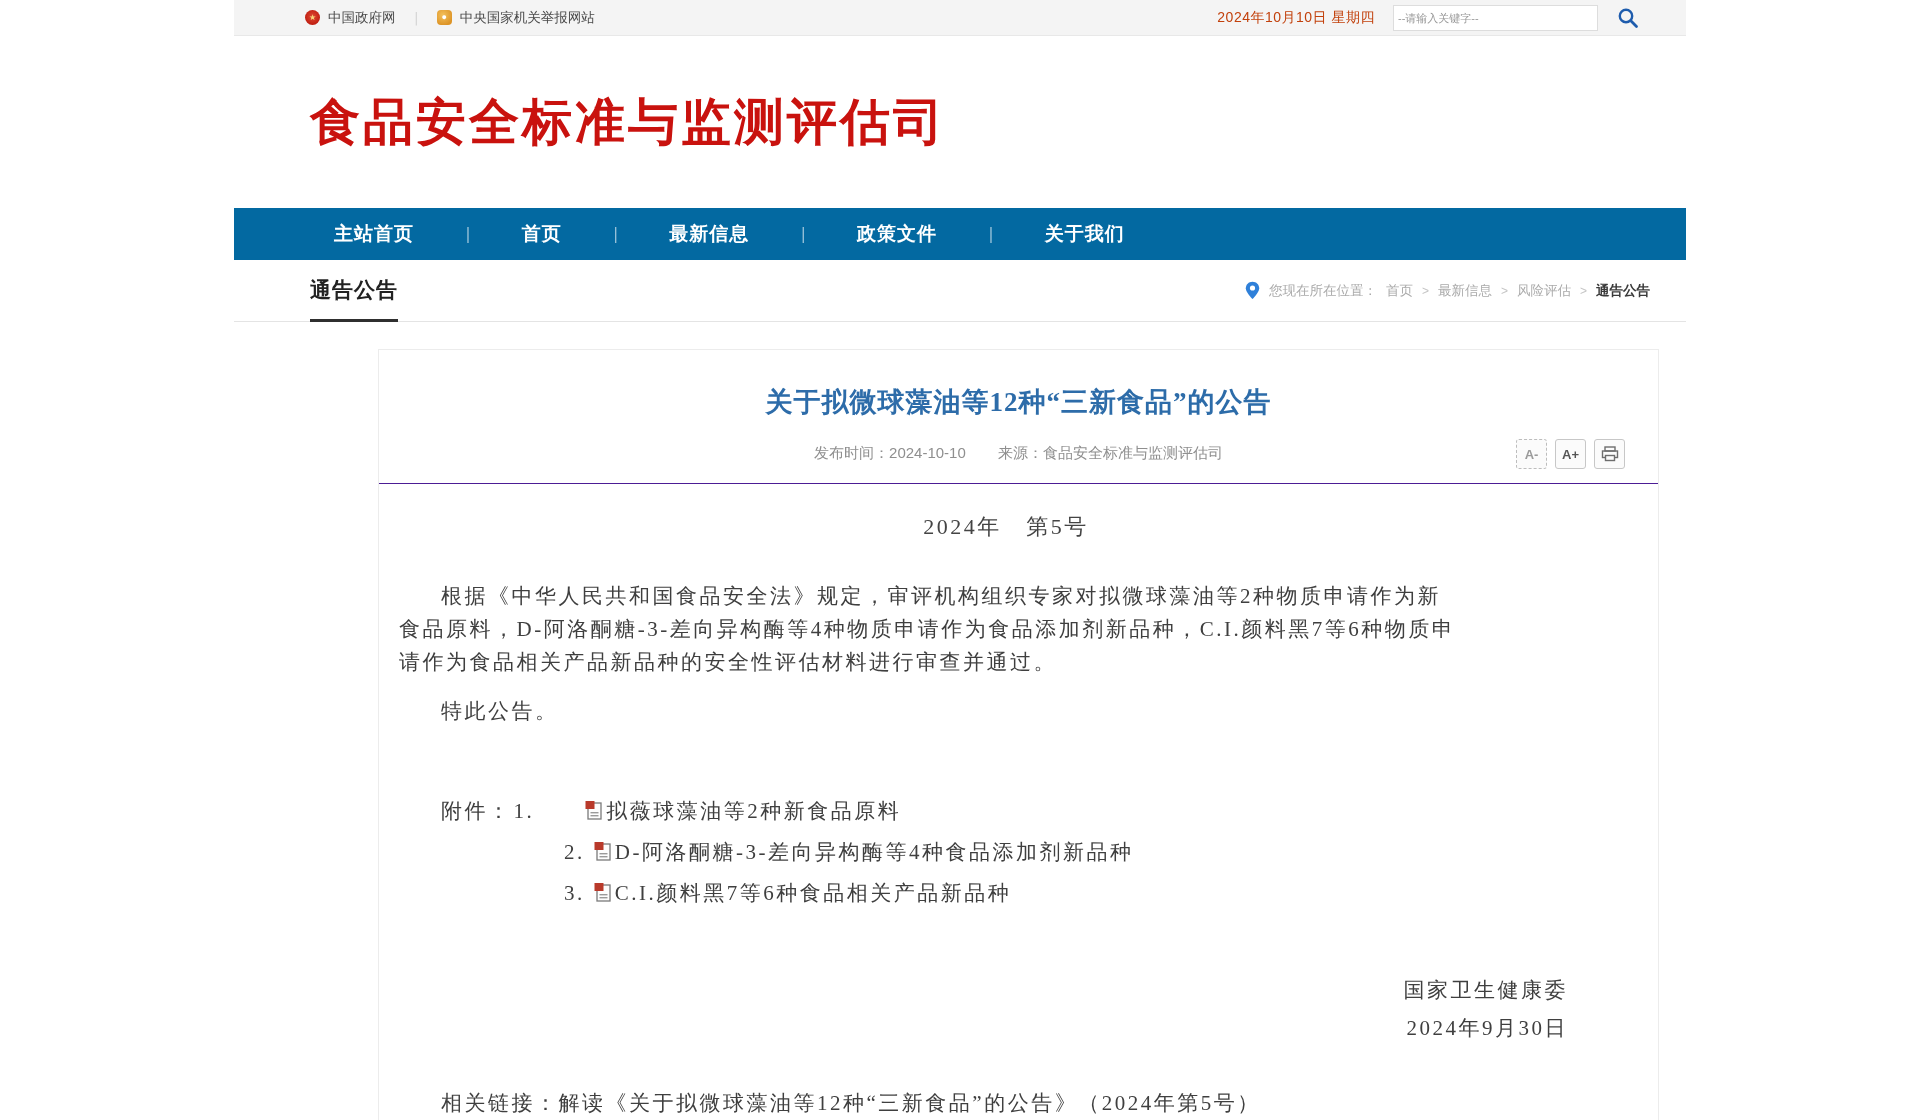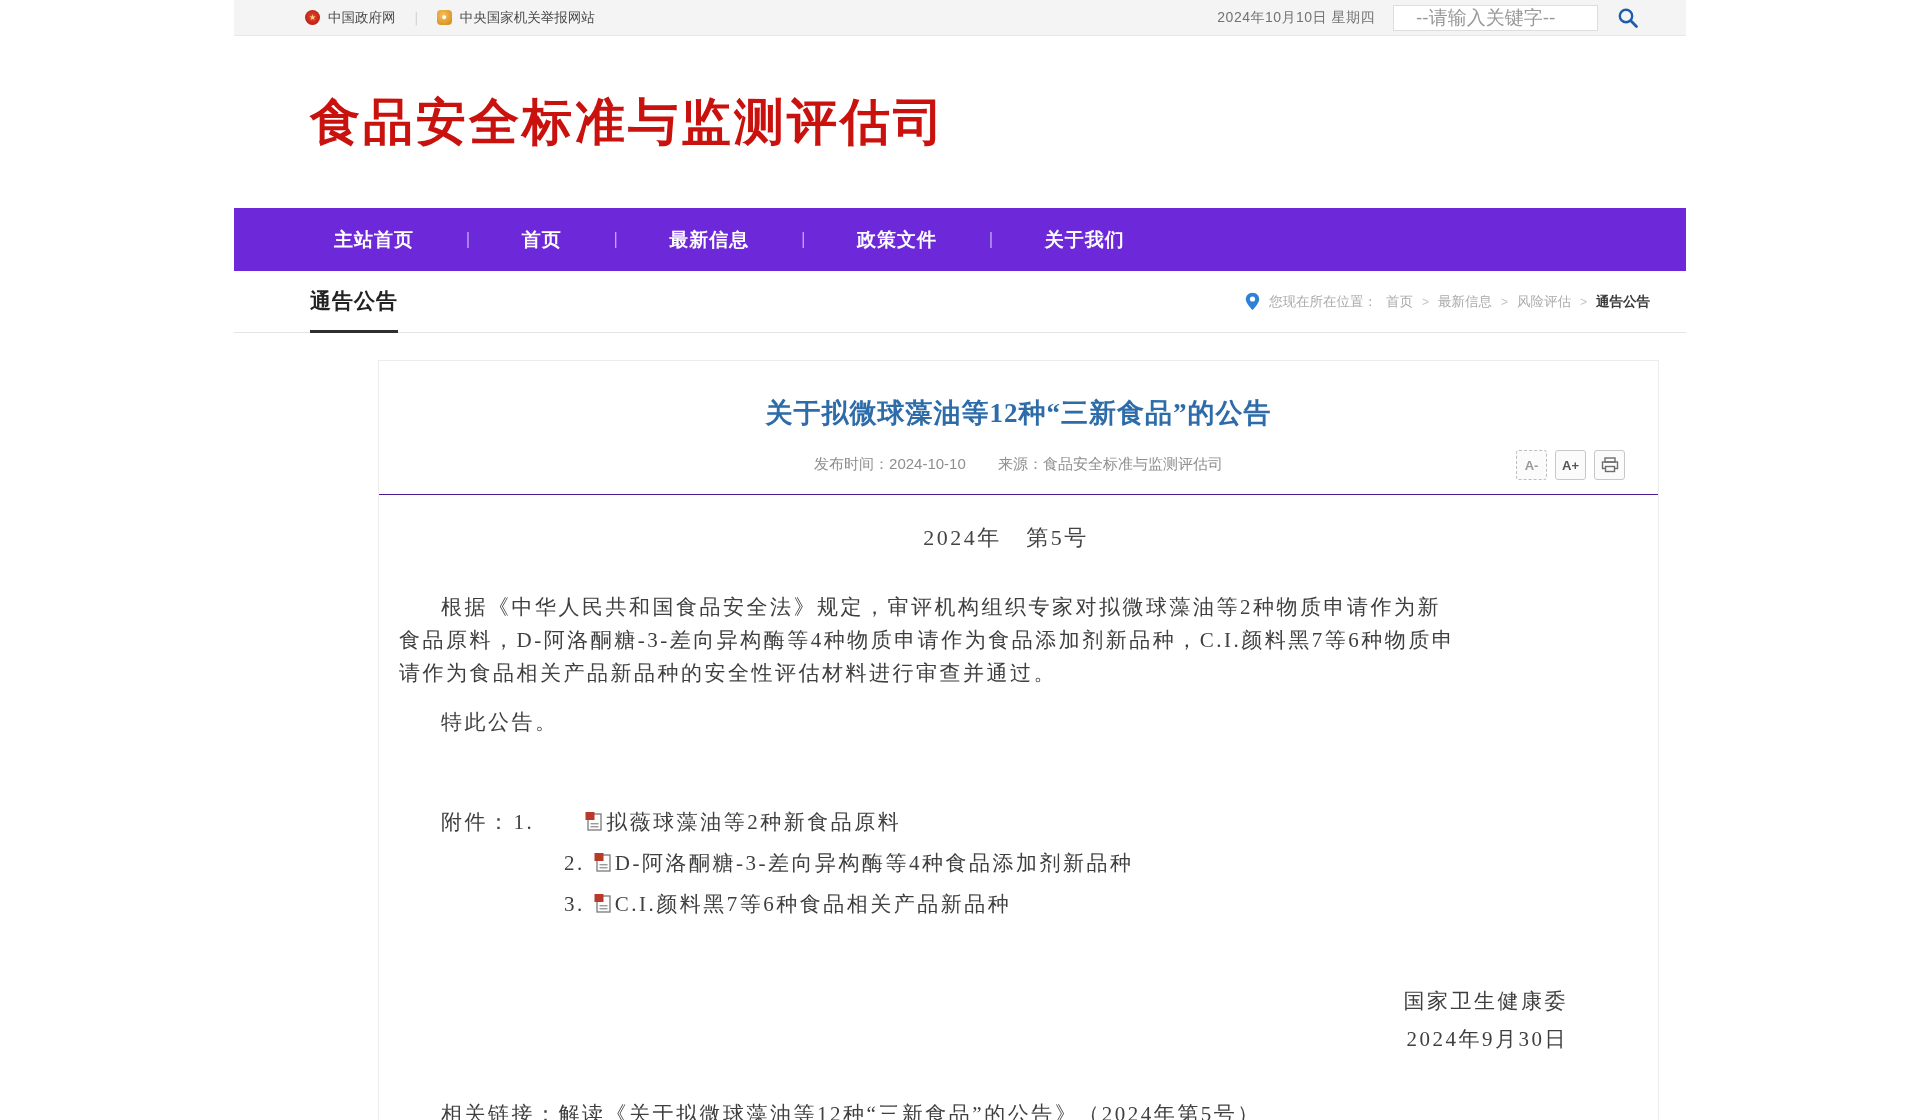--- a/index.html
+++ b/index.html
@@ -28,41 +28,41 @@
     display: inline-flex; align-items: center; justify-content: center;
     color: #f7d77a; font-size: 8px; line-height: 1;
   }
   .report-icon {
     width: 15px; height: 15px; border-radius: 4px;
     background: radial-gradient(circle at 40% 35%, #f3c05c 0%, #dd9426 75%);
     display: inline-flex; align-items: center; justify-content: center;
     color: #fff; font-size: 9px; line-height: 1;
   }
   .topbar-right { display: flex; align-items: center; gap: 18px; }
-  .top-date { color: #737373; font-size: 14px; letter-spacing: 0.5px; }
+  .top-date { color: #c2410c; font-size: 14px; letter-spacing: 0.5px; }
   .search-input {
     width: 205px; height: 26px; box-sizing: border-box;
     border: 1px solid #ddd; background: #fff;
-    padding: 0 22px; font-size: 19px; color: #444; outline: none;
+    padding: 0 4px; font-size: 11px; color: #444; outline: none;
     font-family: "Liberation Sans", "DejaVu Sans", sans-serif;
   }
   .search-input::placeholder { color: #999; }
   .search-btn { cursor: pointer; display: inline-flex; align-items: center; }
 
   
   .masthead { height: 172px; display: flex; align-items: center; padding-left: 76px; box-sizing: border-box; }
   .site-title {
     color: #c9120e; font-size: 50px; font-weight: 700;
     letter-spacing: 3px; line-height: 1;
     font-family: "Liberation Sans", "DejaVu Sans", sans-serif;
   }
 
   
   .mainnav {
-    height: 63px; background: #6d28d9;
+    height: 52px; background: #0369a1;
     display: flex; align-items: center;
     padding-left: 100px; box-sizing: border-box;
   }
   .nav-item {
     color: #fff; font-size: 19px; font-weight: 700; letter-spacing: 1px;
     text-decoration: none; cursor: pointer; white-space: nowrap;
   }
   .nav-sep { color: rgba(255,255,255,0.75); font-size: 16px; margin: 0 46px; font-weight: 400; }
 
   

